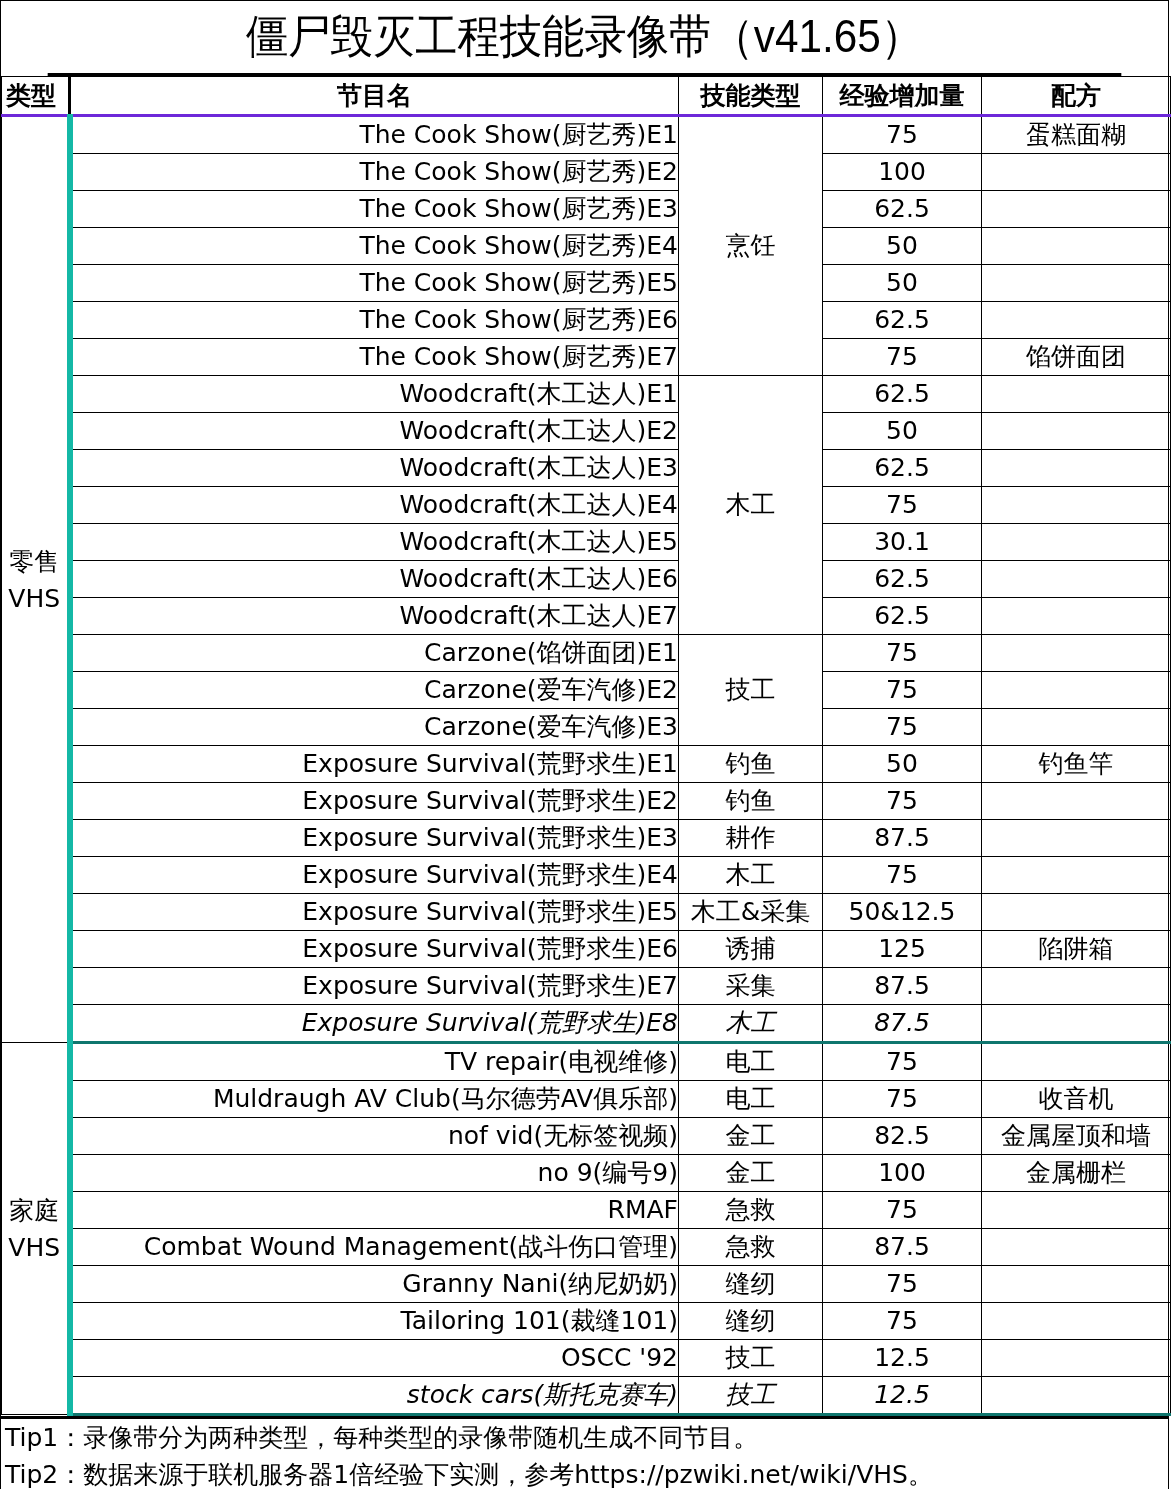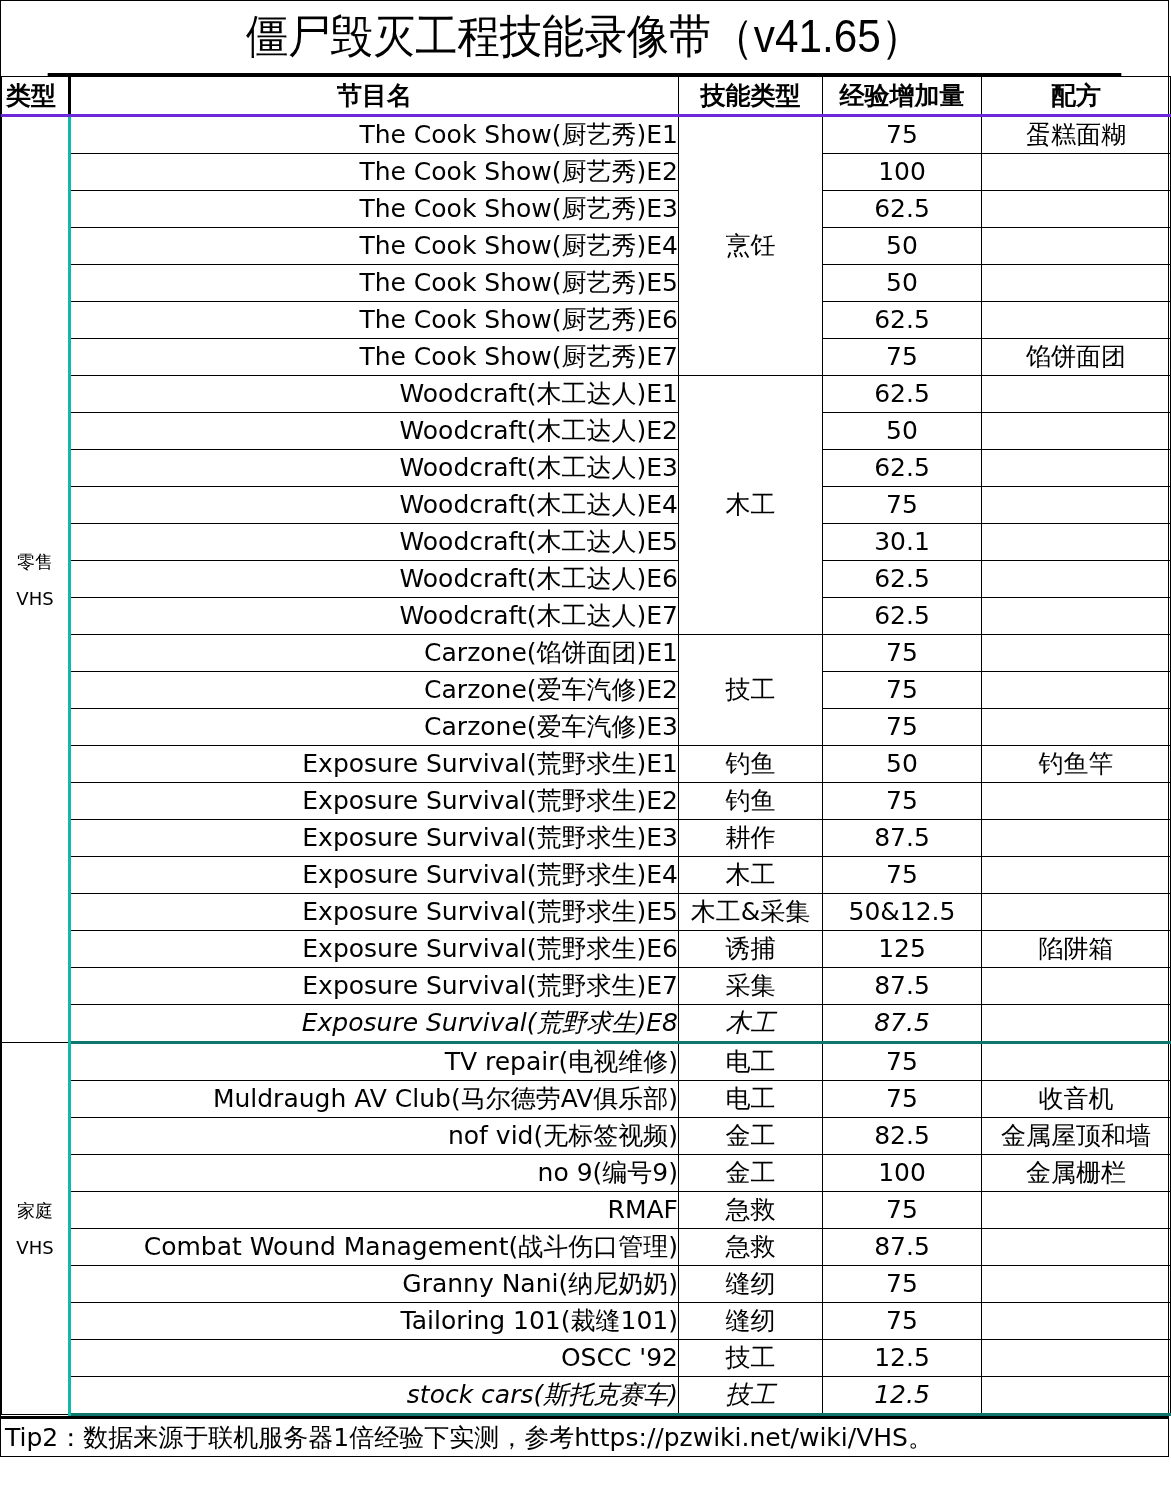--- a/index.html
+++ b/index.html
@@ -2,21 +2,21 @@
 <html><head>
 <meta charset="utf-8">
 <style>
   html, body { margin:0; padding:0; background:#fff; }
   body { width:1171px; height:1489px; overflow:hidden; font-family:"DejaVu Sans", "Liberation Sans", sans-serif; color:#000; }
   .sheet { position:relative; width:1169px; border:1px solid #000; box-sizing:border-box; }
   .title { height:72px; display:flex; align-items:center; justify-content:center; font-size:46px; font-family:"Liberation Sans", sans-serif; letter-spacing:0px; border-bottom:3px solid #000; transform:scaleX(0.92); }
   table { border-collapse:collapse; width:1169px; table-layout:fixed; }
   td, th { border:1px solid #000; padding:0; height:36px; font-size:25px; font-weight:normal; line-height:36px; white-space:nowrap; overflow:hidden; }
   th { height:37px; text-align:center; border-bottom:3px solid #6d28d9;font-weight:bold; }
-  td.cat { text-align:center; line-height:37px; font-size:18px; white-space:normal; border-right:3px solid #14b8a6; }
+  td.cat { text-align:center; line-height:37px; font-size:25px; white-space:normal; border-right:6px solid #14b8a6; }
   th.cat { border-right:3px solid #000; text-align:left; padding-left:4px; }
   td.name { padding-left:28px; text-align:right; }
   td.c { text-align:center; }
   tr.group-end td { border-bottom:3px solid #0f766e;font-style:italic; }
   .tips { font-size:25px; line-height:37px; padding-left:4px; border-top:3px solid #000; }
   .tips div { height:37px; white-space:nowrap; }
 </style>
 </head>
 <body>
 
@@ -240,15 +240,16 @@
         </tr>
         <tr class="group-end">
           <td class="name">stock cars(斯托克赛车)</td>
           <td class="c">技工</td>
           <td class="c">12.5</td>
           <td class="c"></td>
         </tr>
       </tbody>
   </table>
   <div class="tips">
+    <div>Tip1：录像带分为两种类型，每种类型的录像带随机生成不同节目。</div>
     <div>Tip2：数据来源于联机服务器1倍经验下实测，参考https://pzwiki.net/wiki/VHS。</div>
   </div>
 </div>
 
 </body></html>

